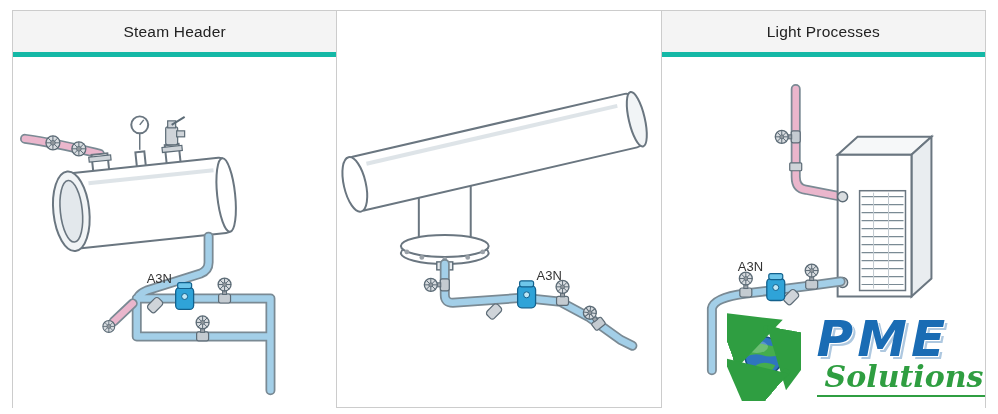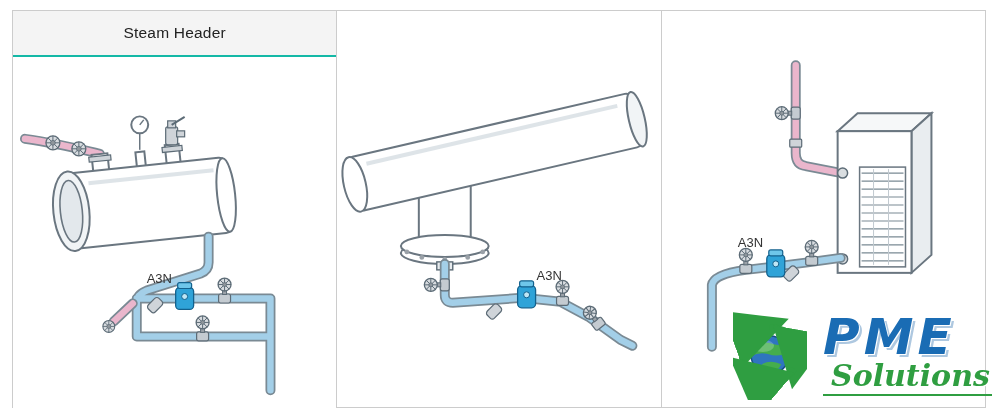--- a/index.html
+++ b/index.html
@@ -8,21 +8,21 @@
   .page { position:relative; width:998px; height:414px; background:#fff; overflow:hidden; }
 
   .app-table {
     position:absolute; left:12px; top:10px; width:974px; height:398px;
     display:flex; border:1px solid #ccc; background:#fff;
   }
   .col { flex:1 1 0; display:flex; flex-direction:column; border-right:1px solid #ccc; min-width:0; }
   .col:last-child { border-right:none; }
   .cell-header {
     height:46px; flex:0 0 46px; display:flex; align-items:center; justify-content:center;
-    background:var(--header-bg,#f4f4f4); border-bottom:2px solid #14b8a6;
+    background:var(--header-bg,#f4f4f4); border-bottom:5px solid #14b8a6;
     font-size:15.5px; color:#222; letter-spacing:.2px;
   }
   .cell-body { flex:1 1 auto; position:relative; background:#fff; }
   .cell-body svg.illu { width:100%; height:100%; display:block; }
 
   
   .pipe { fill:none; stroke-linecap:round; stroke-linejoin:round; }
   .w-out { stroke-width:10; }
   .w-in  { stroke-width:6.5; }
   .c-pout { stroke:var(--pipe-outline,#7a8a94); }
@@ -48,21 +48,21 @@
   .trap-body { fill:var(--trap-blue,#2fa3d8); stroke:#13618d; stroke-width:1.3; }
   .trap-cap  { fill:#6ec6ea; stroke:#13618d; stroke-width:1.2; }
   .trap-hub  { fill:#bfe6f5; stroke:#13618d; stroke-width:1; }
 
   .lbl { font-family:"Liberation Sans", sans-serif; font-size:13px; fill:#333; }
   .thin { stroke:#6a7680; stroke-width:1.5; fill:none; }
 
   
   .logo {
     position:absolute; right:6px; bottom:4px; width:246px; height:96px;
-    background:#fff; display:flex; align-items:center; gap:16px; z-index:5;
+    background:#fff; display:flex; align-items:center; gap:16px; z-index:5;justify-content:center;
   }
   .logo-icon { flex:0 0 74px; height:90px; }
   .logo-text { flex:1 1 auto; display:flex; flex-direction:column; align-items:flex-start; }
   .logo-name {
     font-family:"DejaVu Sans", sans-serif; font-weight:bold; font-style:italic;
     font-size:50px; line-height:.95; letter-spacing:4px; color:var(--logo-blue,#1a6cb4);
     text-shadow:1px 1px 0 #fff, 3px 3px 0 #aec8e0;
   }
   .logo-tagline {
     font-family:"DejaVu Serif", serif; font-weight:bold; font-style:italic;
@@ -191,20 +191,21 @@
           <use href="#trap" transform="translate(190,264)"></use>
           <use href="#handwheel" transform="translate(226,268)"></use>
           <use href="#handwheel" transform="translate(262,291) rotate(-38)"></use>
 
           <text class="lbl" x="200" y="247">A3N</text>
         </svg>
       </div>
     </div>
 
     <div class="col">
+      <div class="cell-header">Light Processes</div>
       <div class="cell-body">
         <svg class="illu" viewBox="0 0 324 352" preserveAspectRatio="xMidYMid meet">
 
           <path class="pipe c-pout w-out" d="M 134,32 L 134,120 Q 134,132 144,133 L 180,140"></path>
           <path class="pipe c-pink w-in" d="M 134,32 L 134,120 Q 134,132 144,133 L 180,140"></path>
           <rect x="128" y="106" width="12" height="8" rx="1" class="metal"></rect>
 
           <g>
             <polygon points="176,98 250,98 270,80 196,80" fill="#f6f8f9" stroke="#6a7680" stroke-width="2"></polygon>
             <polygon points="250,98 270,80 270,222 250,240" fill="#e9edf0" stroke="#6a7680" stroke-width="2"></polygon>

